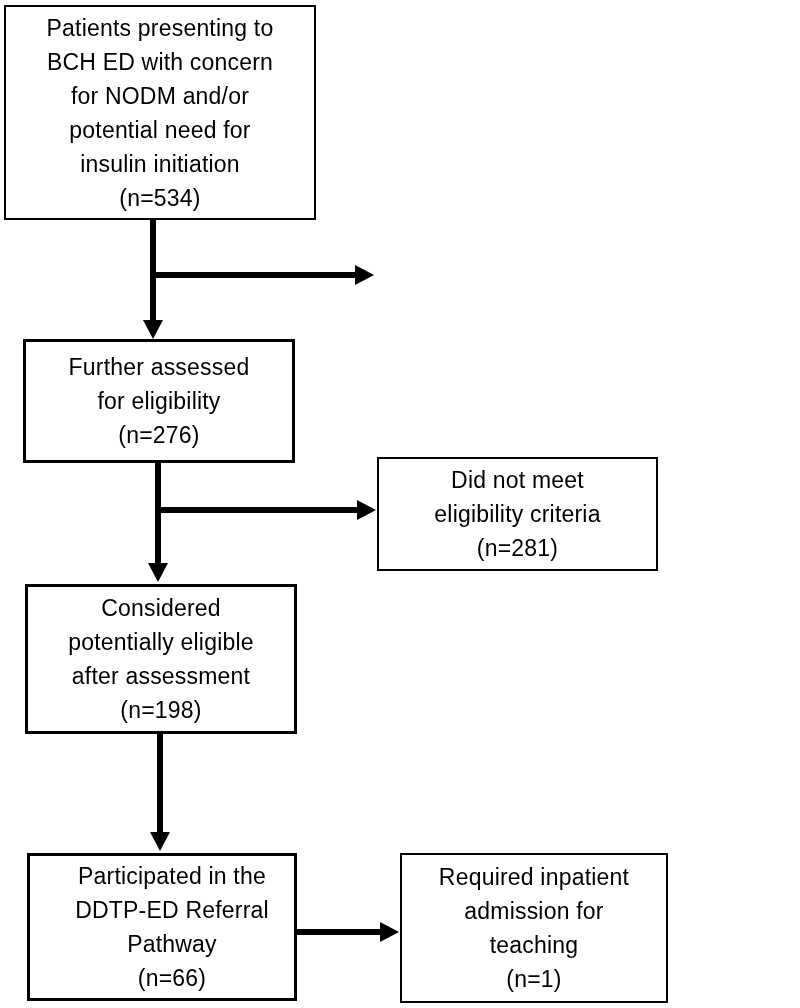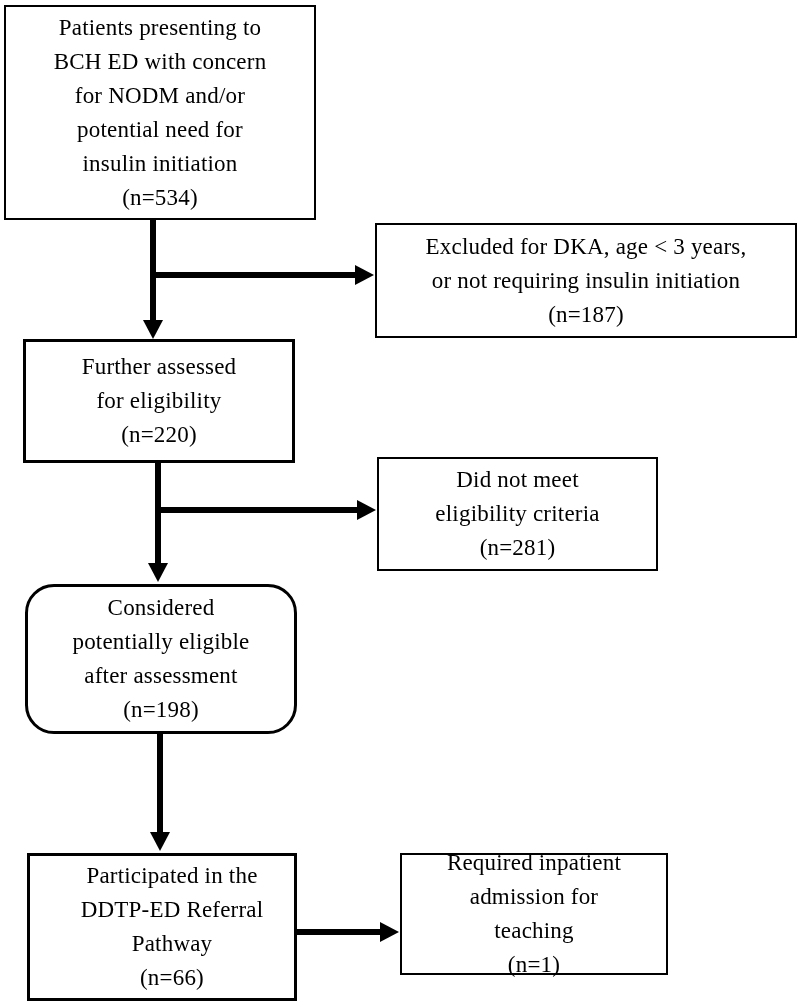--- a/index.html
+++ b/index.html
@@ -5,21 +5,21 @@
   html, body {
     margin: 0;
     padding: 0;
     background: #ffffff;
   }
   .canvas {
     position: relative;
     width: 800px;
     height: 1008px;
     background: #ffffff;
-    font-family: Liberation Serif, serif;
+    font-family: Liberation Sans, sans-serif;
     color: #000000;
     overflow: hidden;
   }
   .node {
     position: absolute;
     box-sizing: border-box;
     background: #ffffff;
     border: 2px solid #000000;
     display: flex;
     align-items: center;
@@ -34,23 +34,23 @@
     font-weight: 400;
     letter-spacing: 0.2px;
   }
   .node.thick { border-width: 3px; }
 
   
   #n-presenting   { left: 4px;   top: 5px;   width: 312px; height: 215px; }
   #n-excluded     { left: 375px; top: 223px; width: 422px; height: 115px; }
   #n-assessed     { left: 23px;  top: 339px; width: 272px; height: 124px; }
   #n-noteligible  { left: 377px; top: 457px; width: 281px; height: 114px; }
-  #n-eligible     { left: 25px;  top: 584px; width: 272px; height: 150px; border-radius: 29px; }
+  #n-eligible     { left: 25px;  top: 584px; width: 272px; height: 150px; }
   #n-participated { left: 27px;  top: 853px; width: 270px; height: 148px; padding-left: 20px; }
-  #n-admitted     { left: 400px; top: 853px; width: 268px; height: 122px; }
+  #n-admitted     { left: 400px; top: 853px; width: 268px; height: 150px; }
 
   .arrow-layer {
     position: absolute;
     left: 0; top: 0;
     width: 800px;
     height: 1008px;
     z-index: 1;
     pointer-events: none;
   }
   .arrow-layer line { stroke: #000000; stroke-width: 6; }
@@ -63,30 +63,25 @@
 
   <div class="node" id="n-presenting">
     <div class="node-text">Patients presenting to
 BCH ED with concern
 for NODM and/or
 potential need for
 insulin initiation
 (n=534)</div>
   </div>
 
-  <div class="node" id="n-excluded">
-    <div class="node-text">Excluded for DKA, age &lt; 3 years,
-or not requiring insulin initiation
-(n=187)</div>
-  </div>
 
   <div class="node thick" id="n-assessed">
     <div class="node-text">Further assessed
 for eligibility
-(n=220)</div>
+(n=276)</div>
   </div>
 
   <div class="node" id="n-noteligible">
     <div class="node-text">Did not meet
 eligibility criteria
 (n=281)</div>
   </div>
 
   <div class="node thick" id="n-eligible">
     <div class="node-text">Considered

